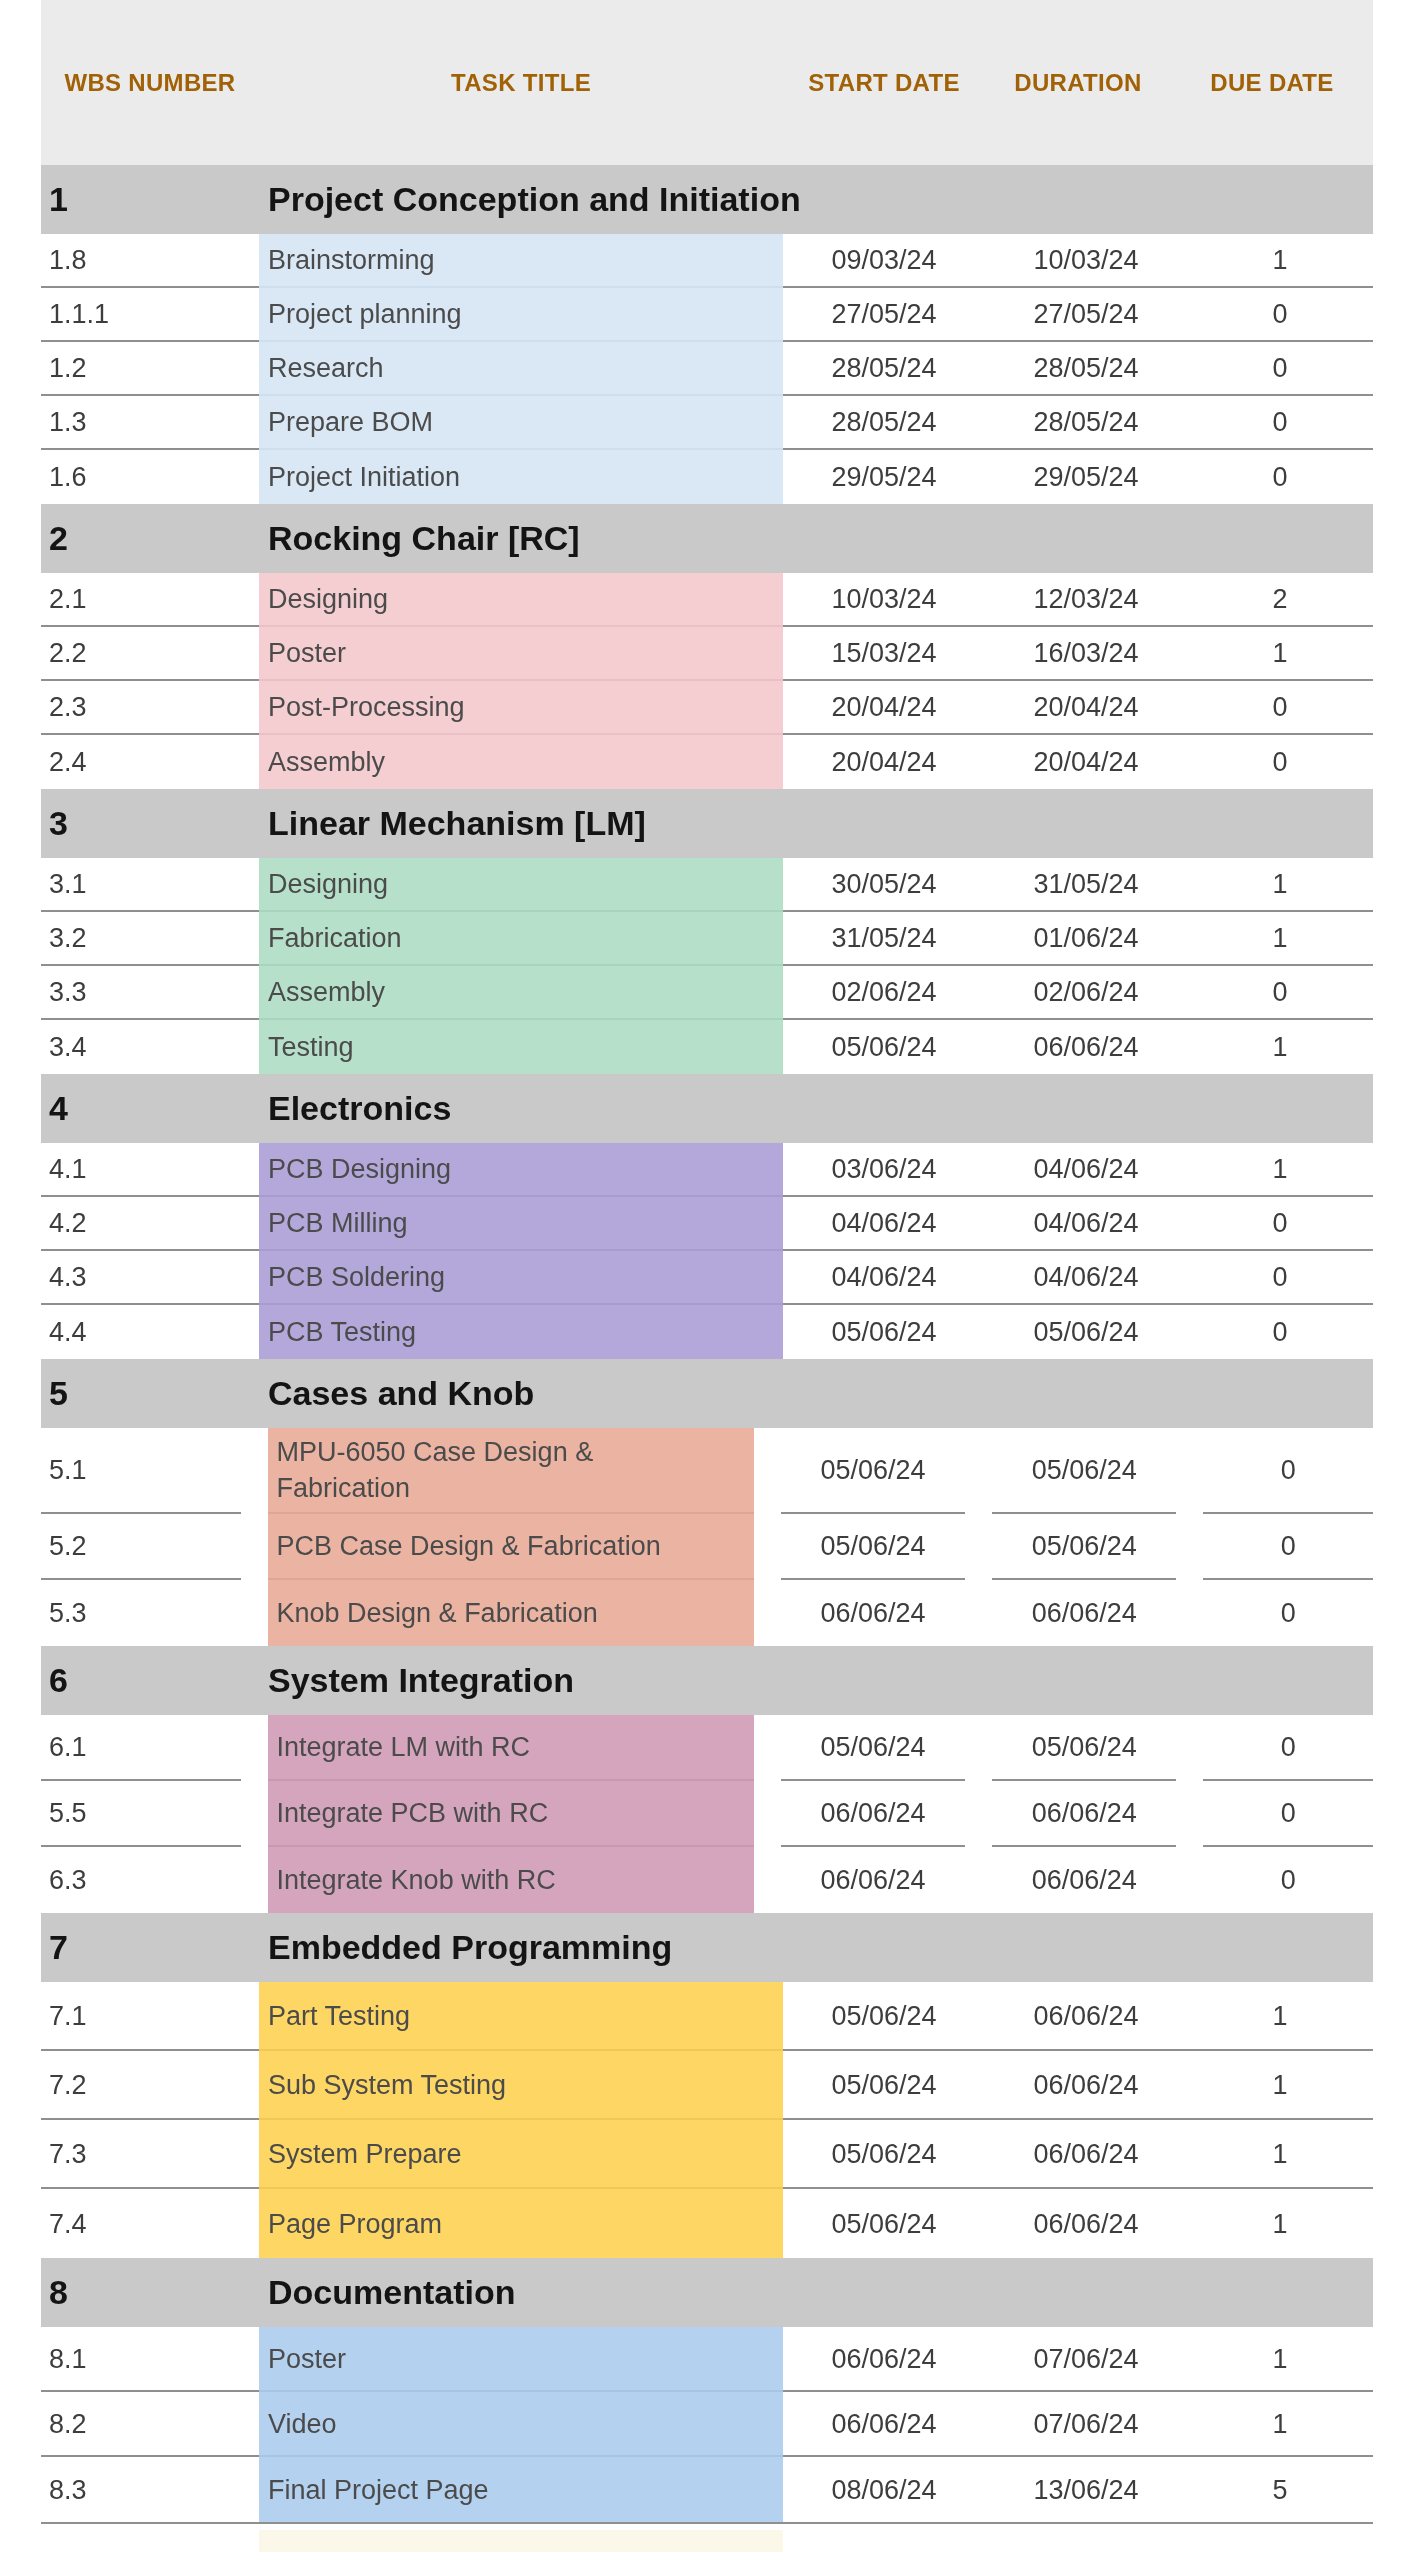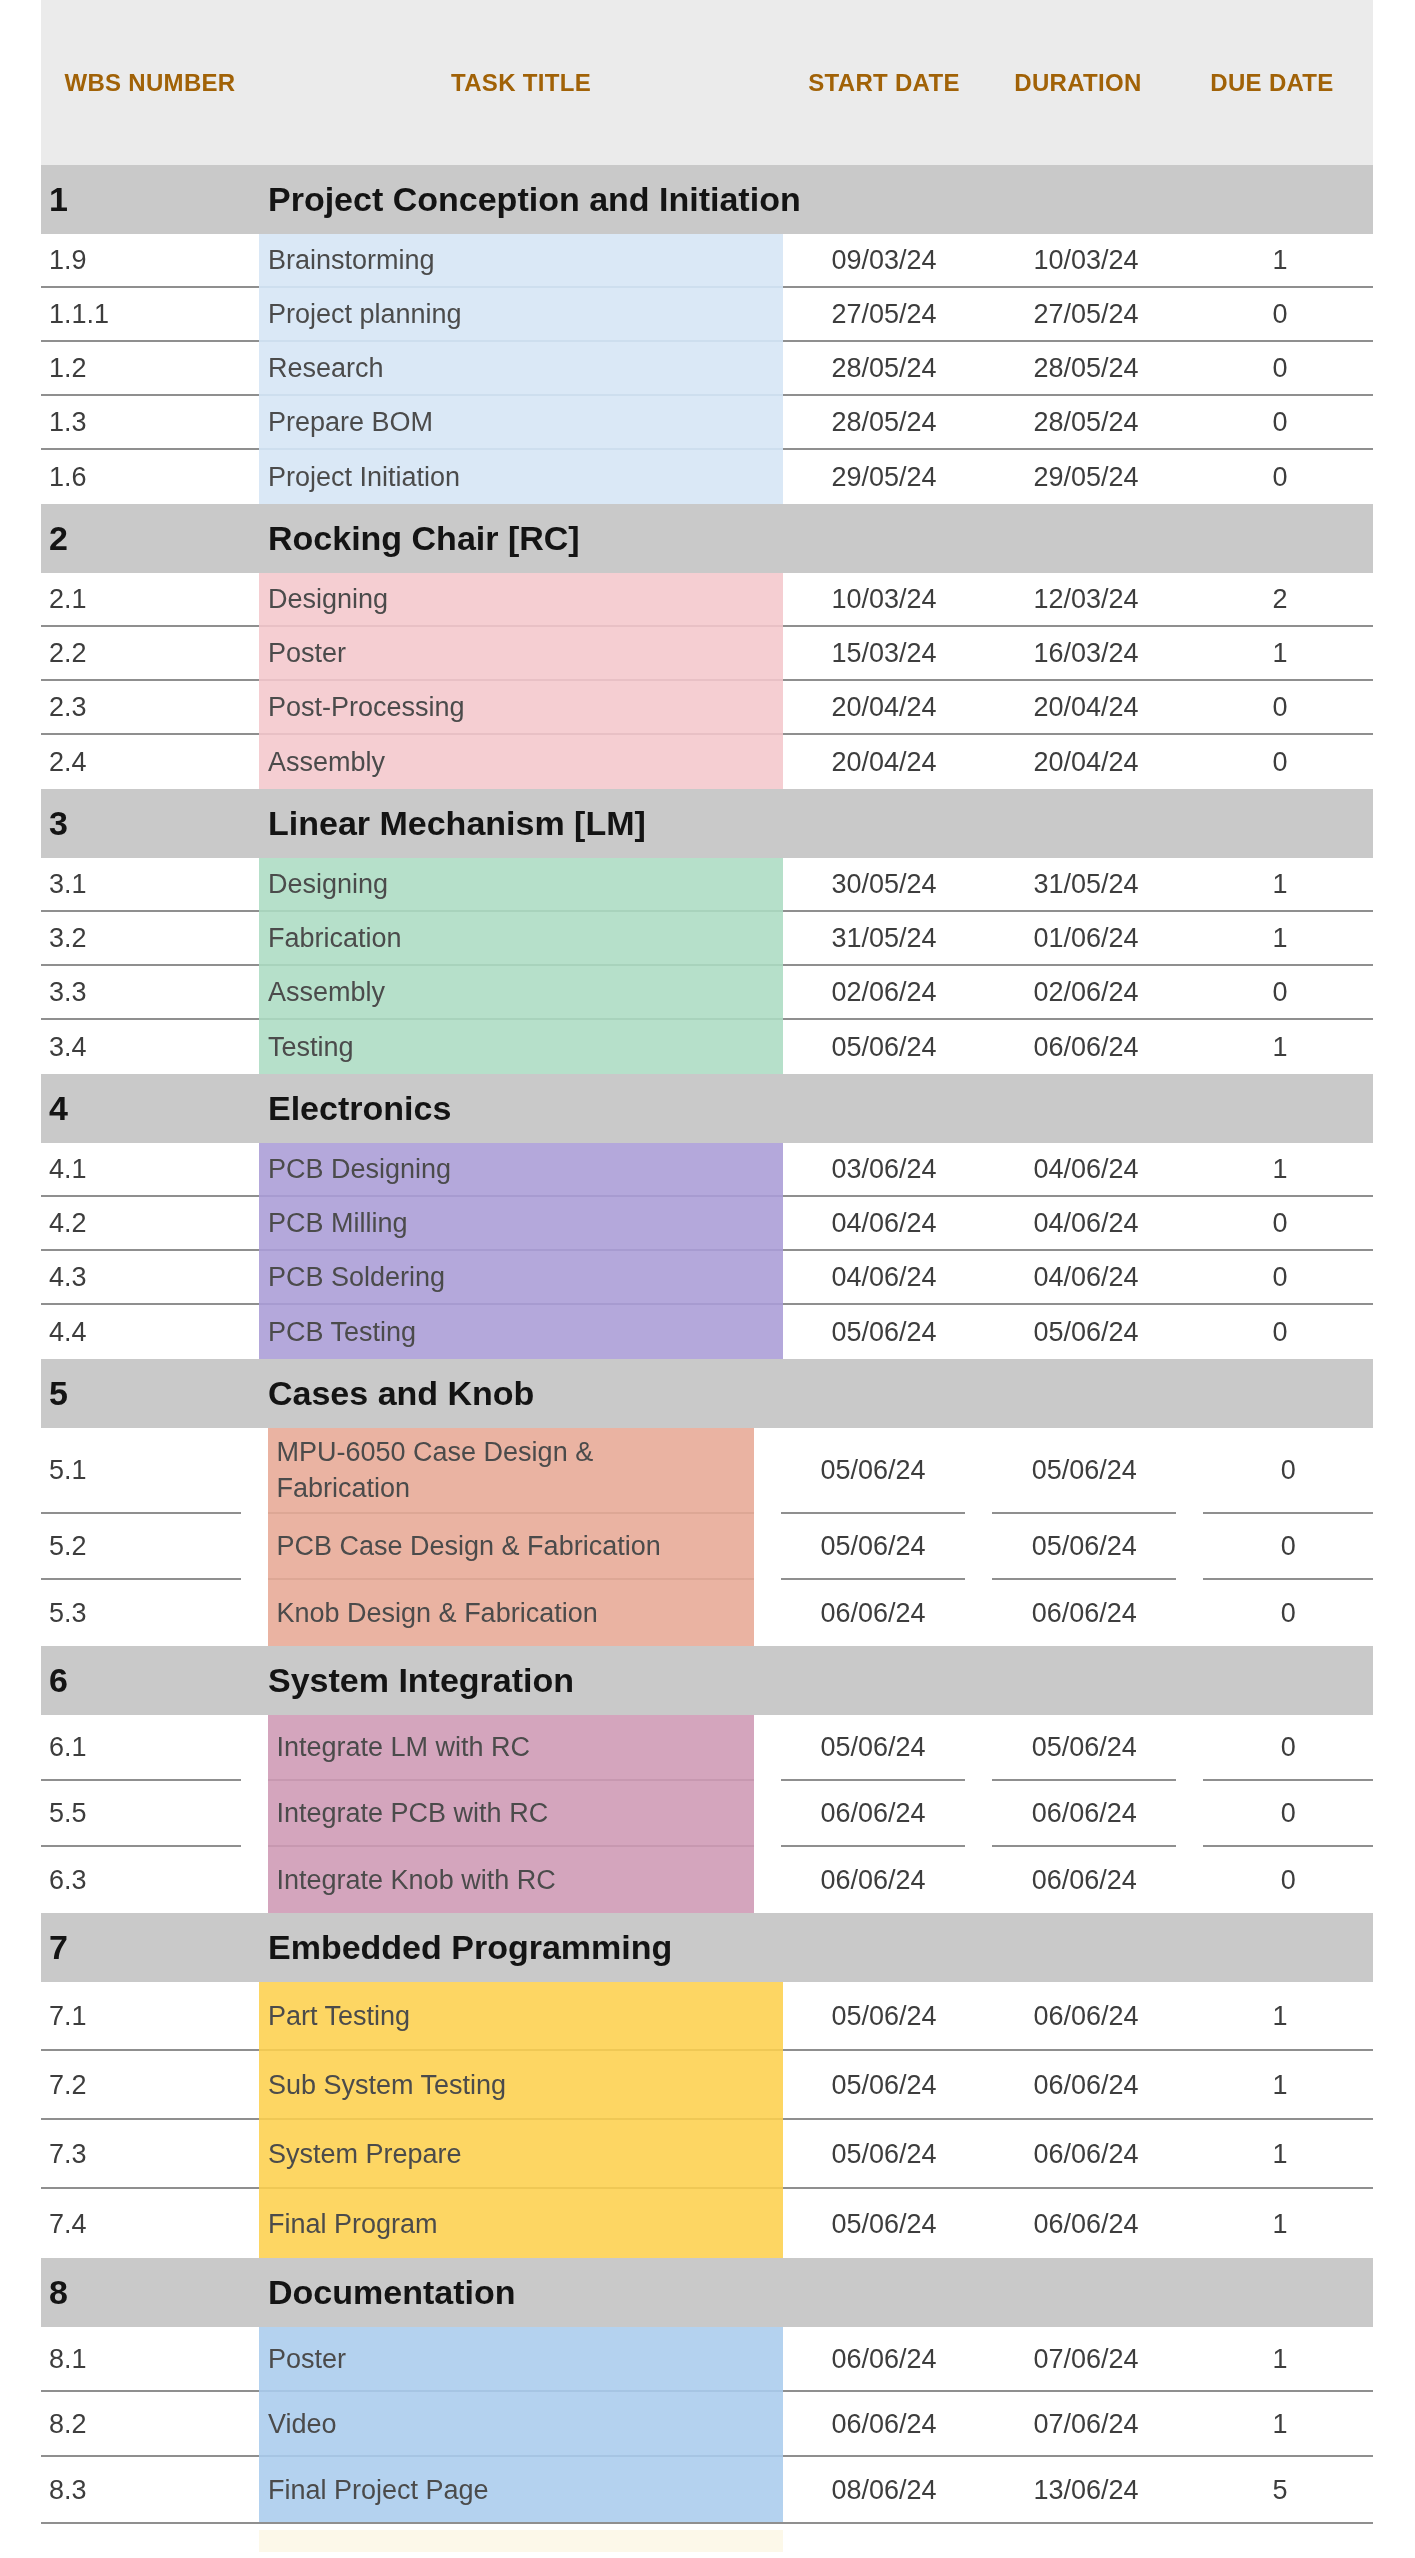--- a/index.html
+++ b/index.html
@@ -124,21 +124,21 @@
     </div>
 
     <div id="sections">
   <div class="section">
     <div class="section-row">
       <div class="section-number">1</div>
       <div class="section-title">Project Conception and Initiation</div>
     </div>
     <div class="rows" style="--fill: #dae8f6; --band-border: #cddeee;">
   <div class="row">
-    <div class="cell c-wbs">1.9</div>
+    <div class="cell c-wbs">1.8</div>
     <div class="cell c-task">Brainstorming</div>
     <div class="cell c-start">09/03/24</div>
     <div class="cell c-due">10/03/24</div>
     <div class="cell c-dur">1</div>
   </div>
 
   <div class="row">
     <div class="cell c-wbs">1.1.1</div>
     <div class="cell c-task">Project planning</div>
     <div class="cell c-start">27/05/24</div>
@@ -381,21 +381,21 @@
   <div class="row">
     <div class="cell c-wbs">7.3</div>
     <div class="cell c-task">System Prepare</div>
     <div class="cell c-start">05/06/24</div>
     <div class="cell c-due">06/06/24</div>
     <div class="cell c-dur">1</div>
   </div>
 
   <div class="row">
     <div class="cell c-wbs">7.4</div>
-    <div class="cell c-task">Final Program</div>
+    <div class="cell c-task">Page Program</div>
     <div class="cell c-start">05/06/24</div>
     <div class="cell c-due">06/06/24</div>
     <div class="cell c-dur">1</div>
   </div>
 </div>
   </div>
 
   <div class="section">
     <div class="section-row">
       <div class="section-number">8</div>

